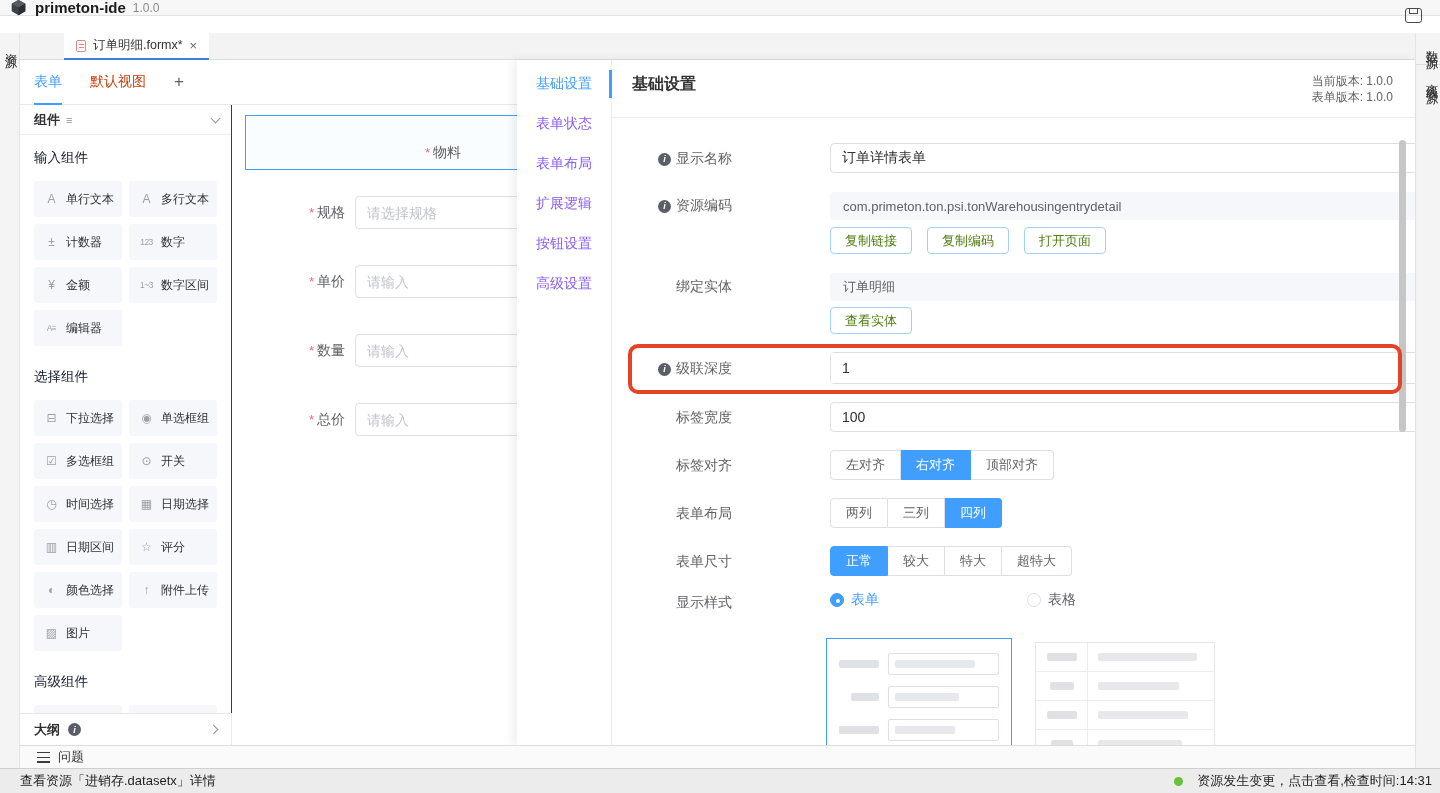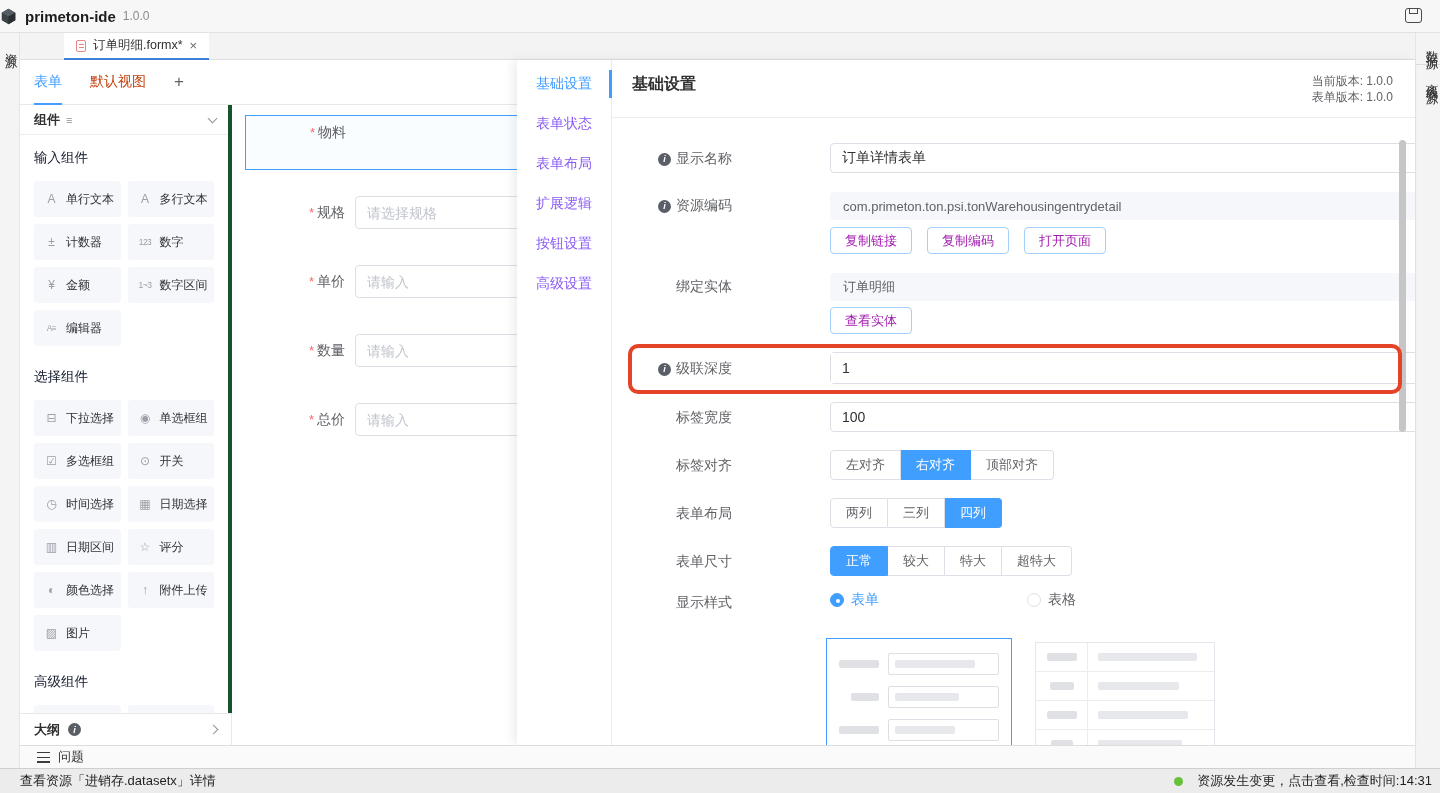--- a/index.html
+++ b/index.html
@@ -1,20 +1,20 @@
 <!DOCTYPE html>
 <html><head>
 <meta charset="utf-8">
 <style>
   * { margin:0; padding:0; box-sizing:border-box; }
   html,body { width:1440px; height:793px; font-family:"Liberation Sans","DejaVu Sans",sans-serif; }
   .screen { position:relative; width:1440px; height:793px; background:#fff; overflow:hidden; color:#303133; }
 
   
-  .titlebar { position:absolute; left:0; top:0; width:1440px; height:33px; background:#f7f7f7; border-bottom:1px solid #e2e2e2; display:flex; align-items:center; }
+  .titlebar { position:absolute; left:0; top:0; width:1440px; height:16px; background:#f7f7f7; border-bottom:1px solid #e2e2e2; display:flex; align-items:center; padding-left:10px; }
   .logo { width:17px; height:17px; margin-right:8px; }
   .app-name { font-size:15px; font-weight:bold; color:#1c1c1c; }
   .app-ver { font-size:12px; color:#8a8a8a; margin-left:7px; }
   .save-btn { position:absolute; right:18px; top:8px; width:17px; height:15px; border:1.6px solid #4a4a4a; border-radius:3px; }
   .save-btn::before { content:""; position:absolute; left:3px; top:-1px; width:7px; height:5px; border:1.4px solid #4a4a4a; border-top:none; }
 
   
   .rail { position:absolute; top:33px; bottom:25px; background:#f4f4f4; font-size:12.5px; color:#303133; }
   .rail-left { left:0; width:20px; border-right:1px solid #e4e4e4; }
   .rail-right { right:0; width:25px; border-left:1px solid #e4e4e4; }
@@ -31,21 +31,21 @@
   .tab-close { font-size:13px; color:#666; cursor:pointer; line-height:1; }
 
   
   .view-tabs { position:absolute; left:20px; top:60px; width:497px; height:45px; background:#fff; border-bottom:1px solid #e8e8e8; display:flex; align-items:center; padding-left:14px; gap:28px; }
   .view-tab { font-size:14px; color:#c2410c; position:relative; height:45px; display:flex; align-items:center; cursor:pointer; }
   .view-tab.active { color:#409eff; }
   .view-tab.active::after { content:""; position:absolute; left:0; right:0; bottom:0; height:2px; background:#409eff; }
   .view-add { font-size:17px; color:#606266; cursor:pointer; }
 
   
-  .comp-panel { position:absolute; left:20px; top:105px; width:212px; height:608px; background:#fff; border-right:4px solid #14532d; overflow:hidden; }
+  .comp-panel { position:absolute; left:20px; top:105px; width:212px; height:608px; background:#fff; border-right:1px solid #14532d; overflow:hidden; }
   .comp-header { height:30px; border-bottom:1px solid #eee; display:flex; align-items:center; padding:0 12px 0 14px; }
   .comp-title { font-size:13px; font-weight:bold; color:#303133; }
   .comp-menu-icon { font-size:11px; color:#8a8f99; margin-left:6px; }
   .chev { width:7px; height:7px; border-right:1.4px solid #909399; border-bottom:1.4px solid #909399; display:inline-block; }
   .chev-down { transform:rotate(45deg); margin-top:-3px; }
   .chev-right { transform:rotate(-45deg); }
   .comp-header .chev { margin-left:auto; }
   .comp-body { padding:14px 14px 0; height:578px; overflow:hidden; }
   .sect-title { font-size:13.5px; color:#0f172a; margin-bottom:14px; }
   .comp-grid { display:grid; grid-template-columns:1fr 1fr; gap:7px; margin-bottom:22px; }
@@ -59,39 +59,39 @@
   .outline-bar .chev { margin-left:auto; }
 
   
   .canvas { position:absolute; left:232px; top:105px; width:285px; height:640px; background:#fff; overflow:hidden; }
   .field-row { position:absolute; left:0; width:420px; height:33px; display:flex; align-items:center; }
   .f-label { flex:0 0 113px; text-align:right; font-size:14px; color:#606266; }
   .req { color:#f56c6c; margin-right:3px; font-size:13px; }
   .f-input { margin-left:10px; width:220px; height:33px; border:1px solid #dcdfe6; border-radius:4px; font-size:14px; color:#303133; padding:0 11px; font-family:inherit; outline:none; }
   .f-input::placeholder { color:#c0c4cc; }
   .sel-box { position:absolute; left:13px; top:10px; width:400px; height:55px; border:1.5px solid #409eff; background:#fafdff; }
-  .sel-box .field-row { top:0; left:-13px; }
+  .sel-box .field-row { top:28px; left:-13px;flex-direction:column; }
 
   
   .drawer { position:absolute; left:517px; top:60px; width:898px; height:685px; background:#fff; box-shadow:-4px 0 10px rgba(0,0,0,0.07); }
   .set-nav { position:absolute; left:0; top:0; width:95px; height:685px; border-right:1px solid #ebebeb; padding-top:4px; }
   .set-nav-item { height:40px; display:flex; align-items:center; justify-content:center; font-size:14px; color:#8b5cf6; position:relative; cursor:pointer; }
   .set-nav-item.active { color:#409eff; }
   .set-nav-item.active::after { content:""; position:absolute; right:-1px; top:6px; bottom:6px; width:3px; background:#409eff; }
   .set-content { position:absolute; left:95px; top:0; right:0; height:685px; overflow:hidden; }
   .set-header-title { position:absolute; left:20px; top:14px; font-size:16px; font-weight:600; color:#303133; }
   .set-versions { position:absolute; right:22px; top:13px; text-align:right; font-size:12px; color:#606266; line-height:16px; }
   .set-hr { position:absolute; left:0; right:0; top:57px; border-top:1px solid #ebeef0; }
 
   .s-label { position:absolute; width:110px; text-align:right; font-size:14px; color:#606266; display:flex; justify-content:flex-end; align-items:center; gap:5px; left:10px; }
   .ctrl { position:absolute; left:218px; width:658px; }
   .t-input { height:30px; border:1px solid #dcdfe6; border-radius:4px; width:100%; font-size:14px; color:#303133; padding:0 11px; font-family:inherit; outline:none; }
   .ro-box { height:28px; background:#f5f7fa; border-radius:4px; display:flex; align-items:center; padding:0 13px; font-size:13px; color:#606266; }
   .link-btns { display:flex; gap:15px; }
-  .lbtn { height:27px; padding:0 14px; border:1px solid #a3d0fd; border-radius:4px; background:#fff; color:#a21caf; font-size:13px; display:flex; align-items:center; cursor:pointer; }
+  .lbtn { height:27px; padding:0 14px; border:1px solid #a3d0fd; border-radius:4px; background:#fff; color:#4d7c0f; font-size:13px; display:flex; align-items:center; cursor:pointer; }
   .sel-ctl { height:28px; background:#f5f7fa; border-radius:4px; display:flex; align-items:center; padding:0 13px; font-size:13px; color:#606266; cursor:pointer; }
   .num-wrap { position:relative; height:32px; border:1px solid #dcdfe6; border-radius:4px; background:#fff; }
   .num-in { position:absolute; left:0; top:0; width:calc(100% - 26px); height:30px; border:none; outline:none; font-size:14px; color:#303133; padding:0 11px; font-family:inherit; }
   .btn-group { display:flex; }
   .gbtn { height:30px; padding:0 15px; border:1px solid #dcdfe6; border-left-width:0; background:#fff; font-size:13px; color:#606266; display:flex; align-items:center; cursor:pointer; }
   .gbtn:first-child { border-left-width:1px; border-radius:4px 0 0 4px; }
   .gbtn:last-child { border-radius:0 4px 4px 0; }
   .gbtn.active { background:#409eff; border-color:#409eff; color:#fff; }
   .radio-row { display:flex; align-items:center; }
   .radio { width:14px; height:14px; border-radius:50%; border:1px solid #dcdfe6; background:#fff; margin-right:7px; position:relative; flex:0 0 14px; cursor:pointer; }

